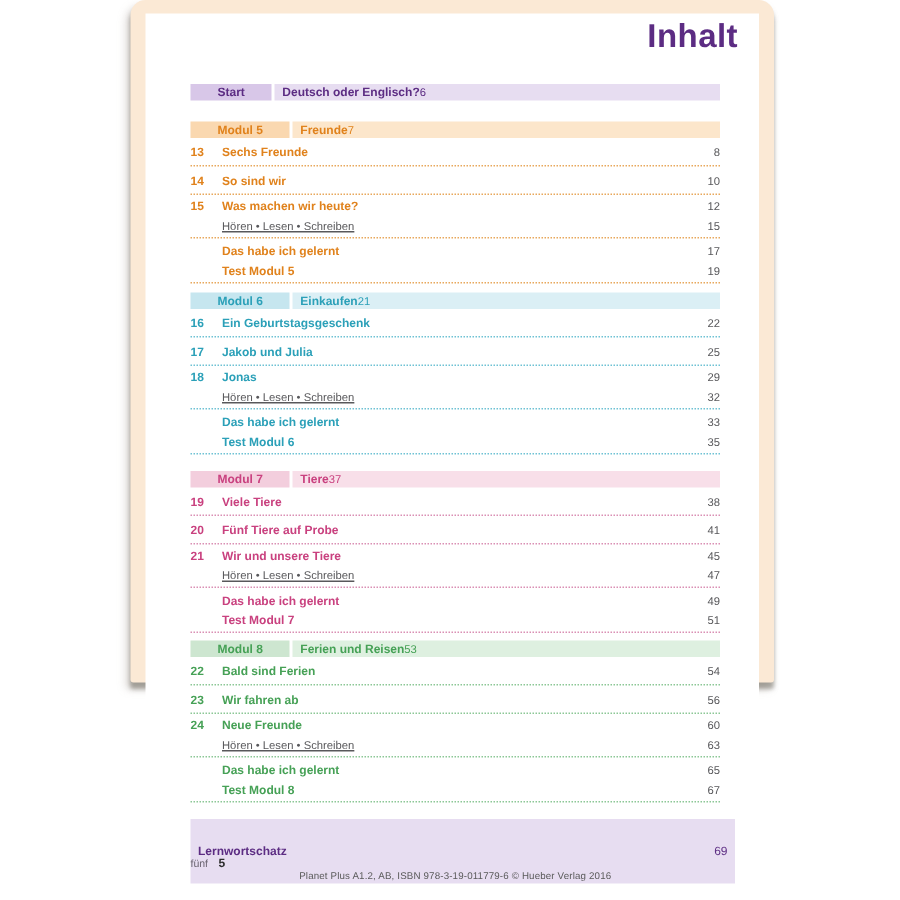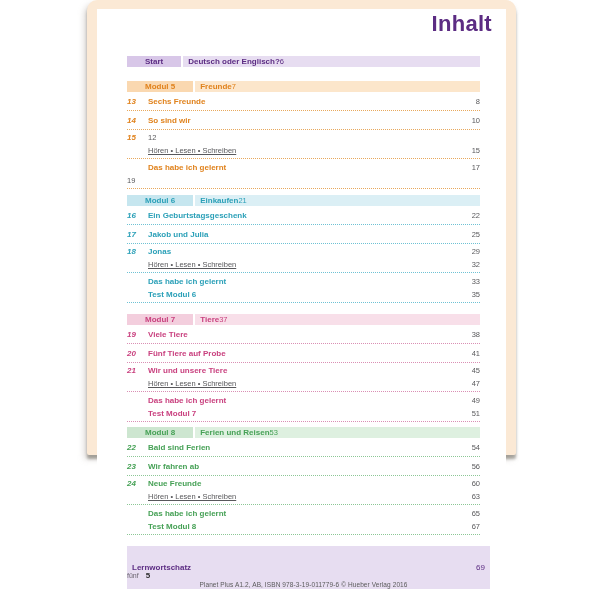--- a/index.html
+++ b/index.html
@@ -47,21 +47,21 @@
   .pos-lern{top:537px;}
   .pos-folio{top:562px;}
   .pos-imprint{top:572px;}
 
   
   .row1{
     height:18px;display:flex;align-items:center;
     border-bottom:1px dotted var(--dots);
     font-size:8px;font-weight:bold;color:var(--accent);
   }
-  .num{width:21px;flex:0 0 21px;font-style:italic;}
+  .num{width:21px;flex:0 0 21px;}
   .lesson-title{flex:1;}
   .pnum{font-size:7.5px;font-weight:normal;color:#58585b;}
 
   .row2{
     height:28px;border-bottom:1px dotted var(--dots);
     display:flex;flex-direction:column;justify-content:center;
   }
   .row2 .line{display:flex;align-items:center;height:13px;font-size:8px;}
   .row2 .line.first{font-weight:bold;color:var(--accent);}
   .sub{flex:1;margin-left:21px;font-size:7.5px;font-weight:normal;color:#58585b;text-decoration:underline;}
@@ -122,33 +122,35 @@
           <span class="pnum">8</span>
         </div>
         <div class="row1">
           <span class="num">14</span>
           <span class="lesson-title">So sind wir</span>
           <span class="pnum">10</span>
         </div>
         <div class="row2">
           <div class="line first">
             <span class="num">15</span>
+            <span class="lesson-title">Was machen wir heute?</span>
             <span class="pnum">12</span>
           </div>
           <div class="line">
             <span class="sub">Hören • Lesen • Schreiben</span>
             <span class="pnum">15</span>
           </div>
         </div>
         <div class="extras">
           <div class="line">
             <span class="xtitle">Das habe ich gelernt</span>
             <span class="pnum">17</span>
           </div>
           <div class="line">
+            <span class="xtitle">Test Modul 5</span>
             <span class="pnum">19</span>
           </div>
         </div>
       </div>
 
       <div class="abs pos-m1" style="--accent: #2ba0b8; --label-bg: #c6e6ef; --band-bg: #dbeff5; --dots: #6fc2d4;">
         <div class="band">
           <div class="label-box">Modul 6</div>
           <div class="band-body">
             <span class="band-title">Einkaufen</span>

